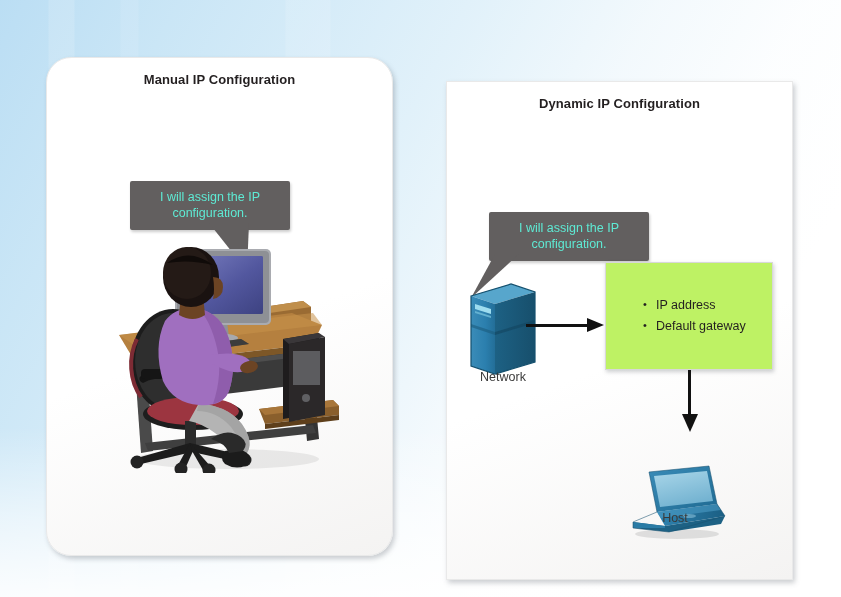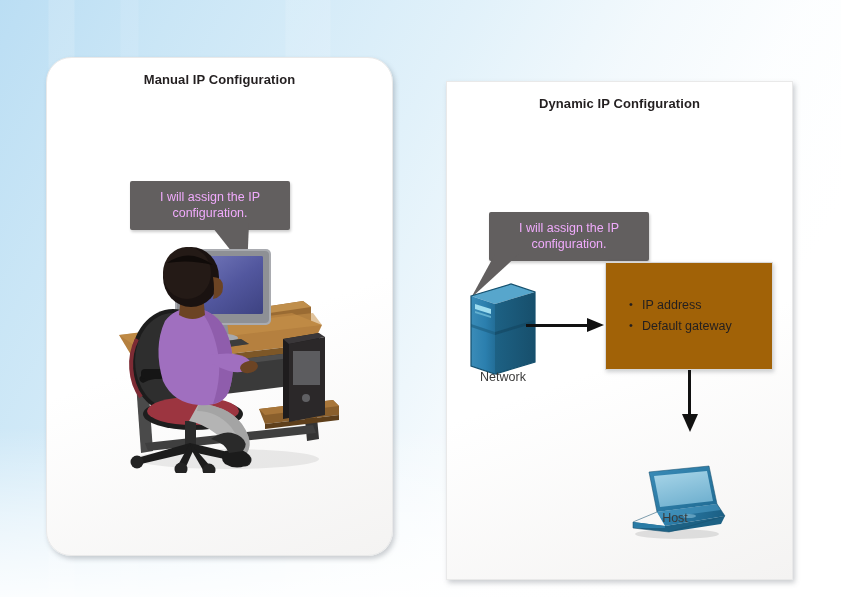--- a/index.html
+++ b/index.html
@@ -75,21 +75,21 @@
     font-size: 13px;
     font-weight: bold;
     color: #231f20;
     letter-spacing: .1px;
   }
 
   
   .bubble {
     position: absolute;
     background: #625f5f;
-    color: #f0abfc;
+    color: #5eead4;
     font-size: 12.5px;
     line-height: 16px;
     text-align: center;
     padding: 8px 12px 9px;
     box-sizing: border-box;
     border-radius: 2px;
     box-shadow: 1px 2px 3px rgba(0,0,0,0.20);
   }
   .bubble .ln { display: block; white-space: nowrap; }
 
@@ -119,28 +119,28 @@
     border-top: 18px solid #111111;
     border-left: 8px solid transparent;
     border-right: 8px solid transparent;
   }
 
   
   #info-box {
     position: absolute;
     left: 605px; top: 262px;
     width: 168px; height: 108px;
-    background: #a16207;
+    background: #bef264;
     border: 1px solid #d8d8d8;
     box-shadow: 1px 2px 4px rgba(80,85,95,0.28);
     box-sizing: border-box;
     display: flex;
     flex-direction: column;
     justify-content: center;
-    padding-left: 22px;
+    padding-left: 36px;
   }
   #info-box ul { margin: 0; padding: 0 0 0 14px; list-style: none; }
   #info-box li {
     font-size: 12.5px;
     color: #231f20;
     line-height: 21px;
     position: relative;
   }
   #info-box li::before {
     content: "\2022";

